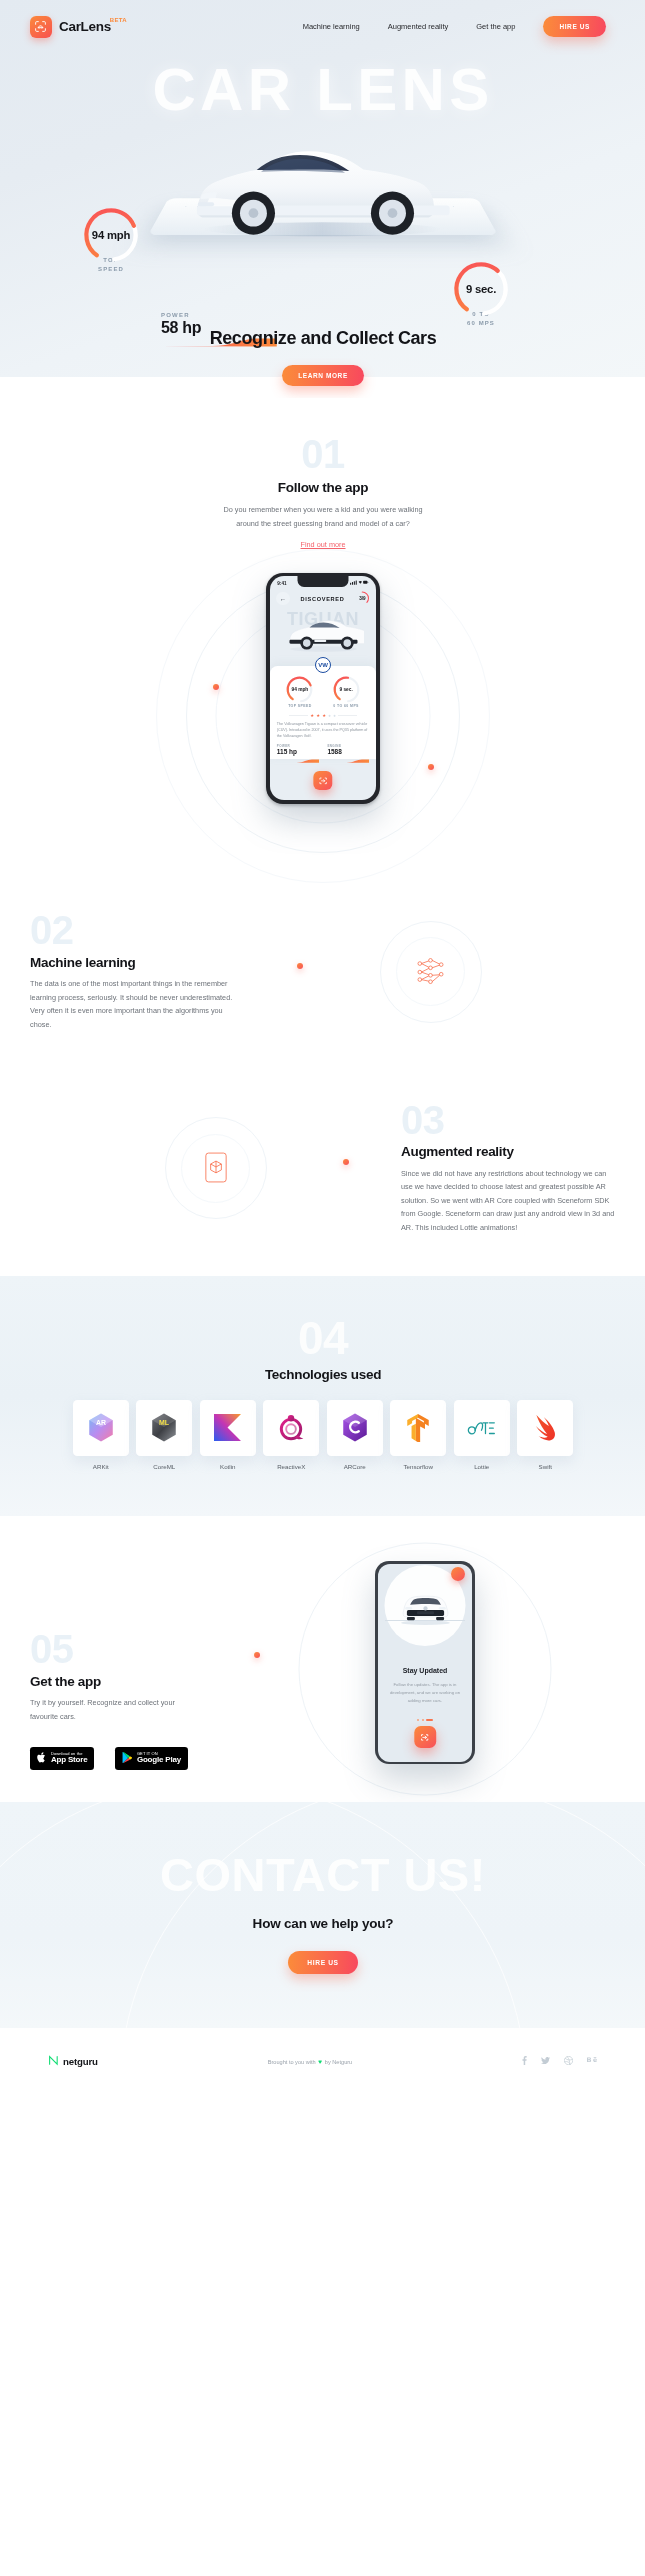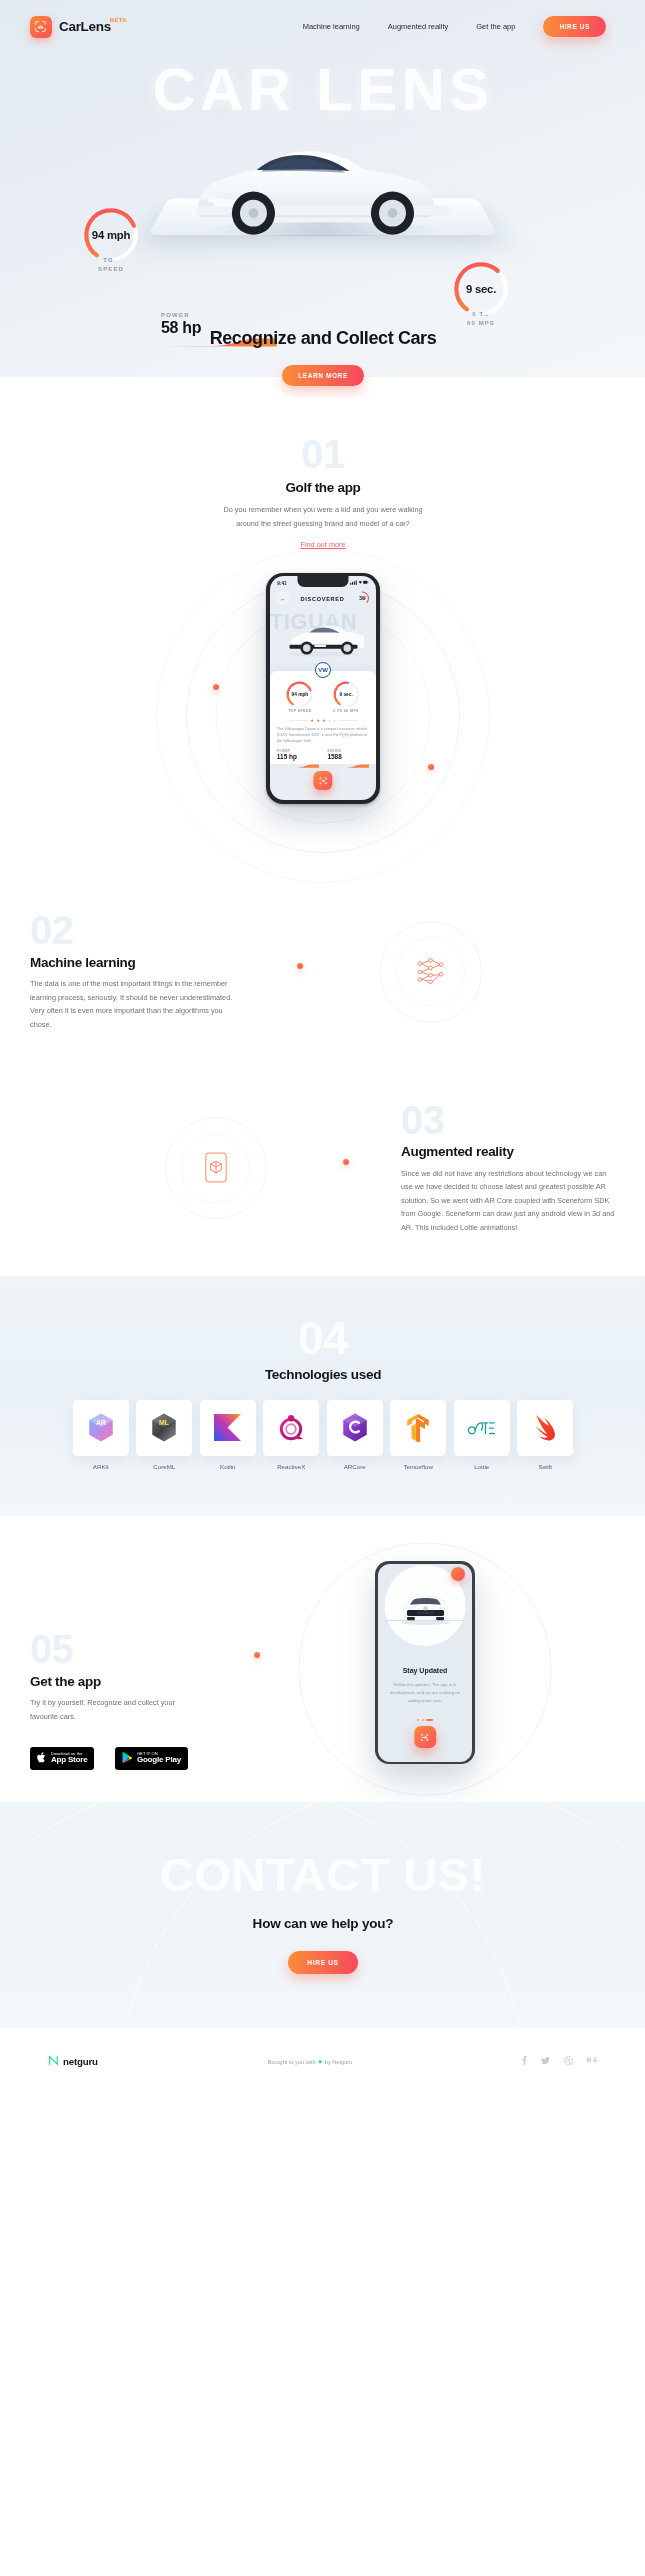--- a/index.html
+++ b/index.html
@@ -154,21 +154,21 @@
   }
   .appbar { display:flex; align-items:center; justify-content:space-between; padding:5.4px 6.5px 0 6.5px;}
   .circ-btn {
     width:13.5px;height:13.5px;border-radius:50%;background:#eef3f7;
     display:flex;align-items:center;justify-content:center;color:#4a4f57;font-size:6.5px;
   }
   .appbar .ttl { font-size:5.6px; font-weight:700; letter-spacing:0.7px; color:#15161a;}
   .count-ring { width:14.5px;height:14.5px;position:relative;}
   .count-ring .t{position:absolute;inset:0;display:flex;align-items:center;justify-content:center;font-size:4.6px;font-weight:700;color:#15161a;}
   .ghost-model {
-    font-size:22px; font-weight:700; letter-spacing:0.5px;
+    text-align:center; font-size:18px; font-weight:700; letter-spacing:0.5px;
     color:#d3dde6; margin-top:3.2px;
   }
   .car-mini{ margin-top:-13px; text-align:center;}
   .vw-badge {
     width:16px;height:16px;border-radius:50%;border:1.1px solid #1c4da1;
     background:#fff; margin:2.2px auto 0 auto; display:flex;align-items:center;justify-content:center;
     color:#1c4da1; font-size:6px; font-weight:700; position:relative; z-index:4;
   }
   .card-sheet{
     margin-top:-7px; background:#fff; border-radius:7.5px 7.5px 0 0;
@@ -410,21 +410,21 @@
       <h1 class="hero-title">Recognize and Collect Cars</h1>
     </div>
   </section>
 
   <div class="learn-wrap">
     <button class="btn-pill">LEARN MORE</button>
   </div>
 
   <section class="about sec">
     <div class="bignum">01</div>
-    <h2 class="sec-title">Golf the app</h2>
+    <h2 class="sec-title">Follow the app</h2>
     <p class="sec-body">Do you remember when you were a kid and you were walking around the street guessing brand and model of a car?</p>
     <a class="link-more" href="#">Find out more</a>
   </section>
 
   <section class="showcase">
     <div class="orbit o3"></div>
     <div class="orbit o1"></div>
     <div class="orbit o2"></div>
     <div class="dot" style="width:6px;height:6px;left:213px;top:135px;"></div>
     <div class="dot" style="width:6px;height:6px;left:428px;top:215px;"></div>

